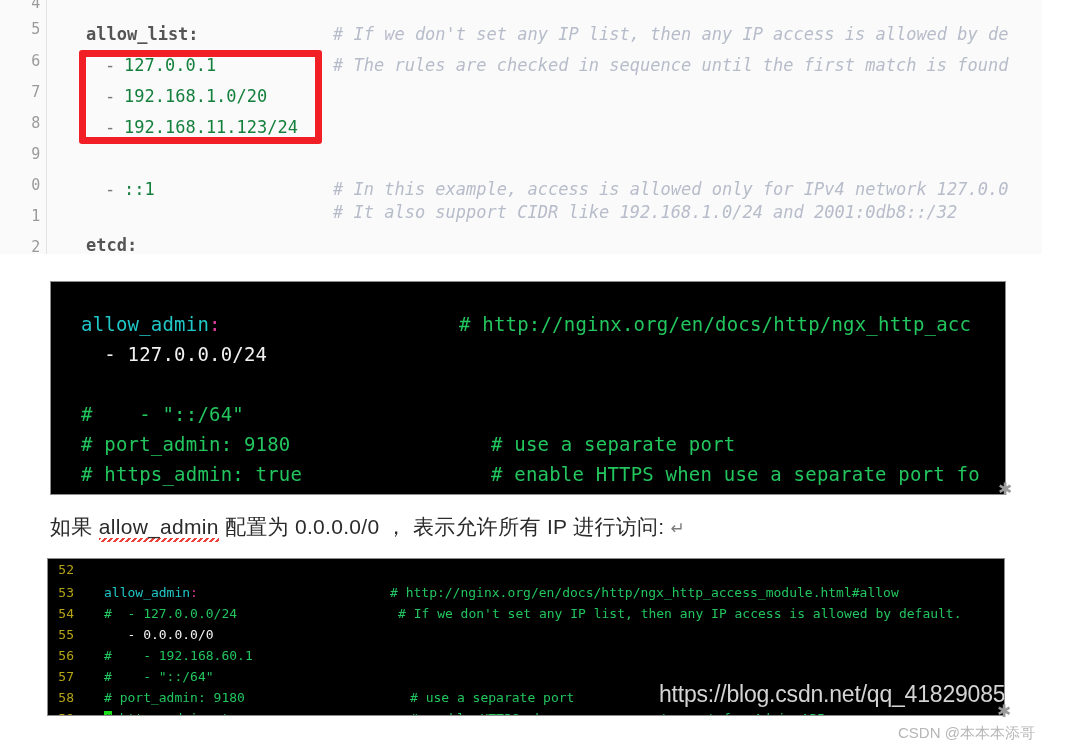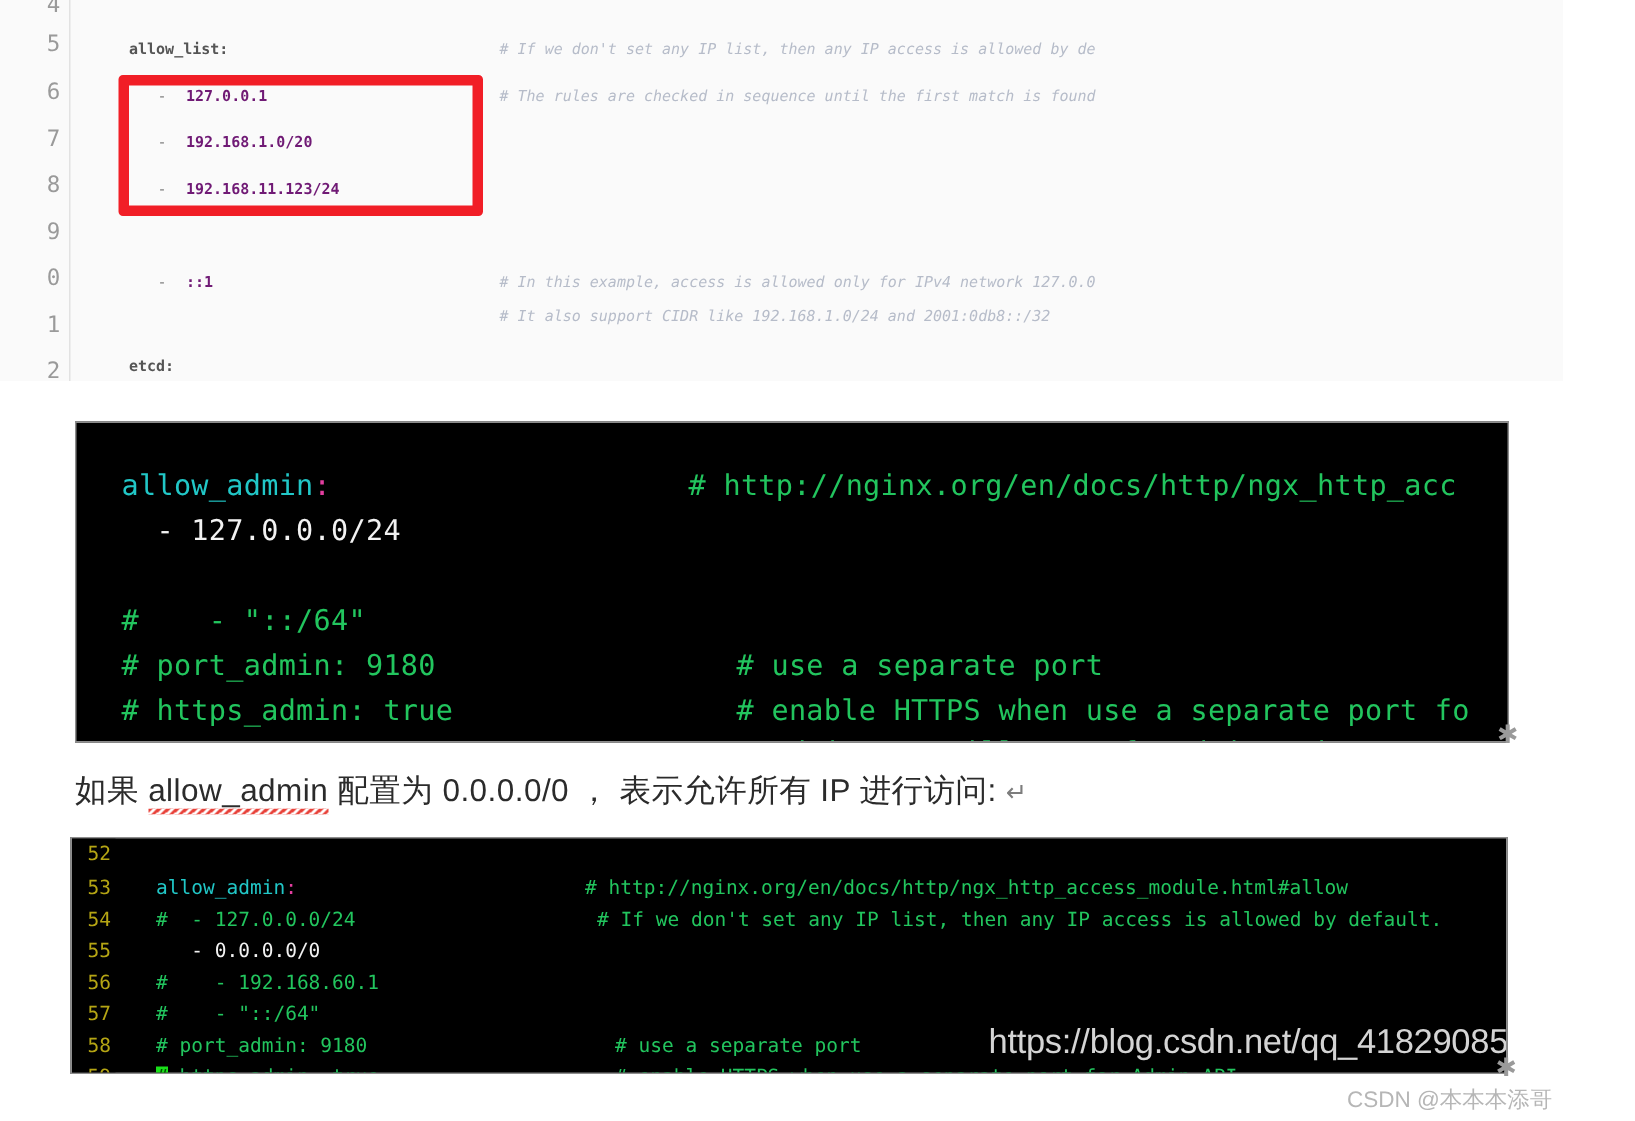--- a/index.html
+++ b/index.html
@@ -45,26 +45,26 @@
   .b1-code {
     position: absolute;
     left: 48px; top: 0;
     right: 0; height: 100%;
   }
   .b1-line {
     position: absolute;
     left: 0;
     white-space: pre;
     font-family: "DejaVu Sans Mono", monospace;
-    font-size: 10px;
+    font-size: 17px;
     line-height: 26px;
   }
   .b1-key   { color: #555555; font-weight: bold; }
   .b1-dash  { color: #7a7a7a; }
-  .b1-val   { color: #701a75; font-weight: bold; }
+  .b1-val   { color: #15803d; font-weight: normal; }
   .b1-cmt   { color: #b6bcc9; font-style: italic; }
 
   .redbox {
     position: absolute;
     left: 79px; top: 50px;
     width: 243px; height: 94px;
     border: 7px solid #f11e26;
     border-radius: 3px;
     pointer-events: none;
   }

